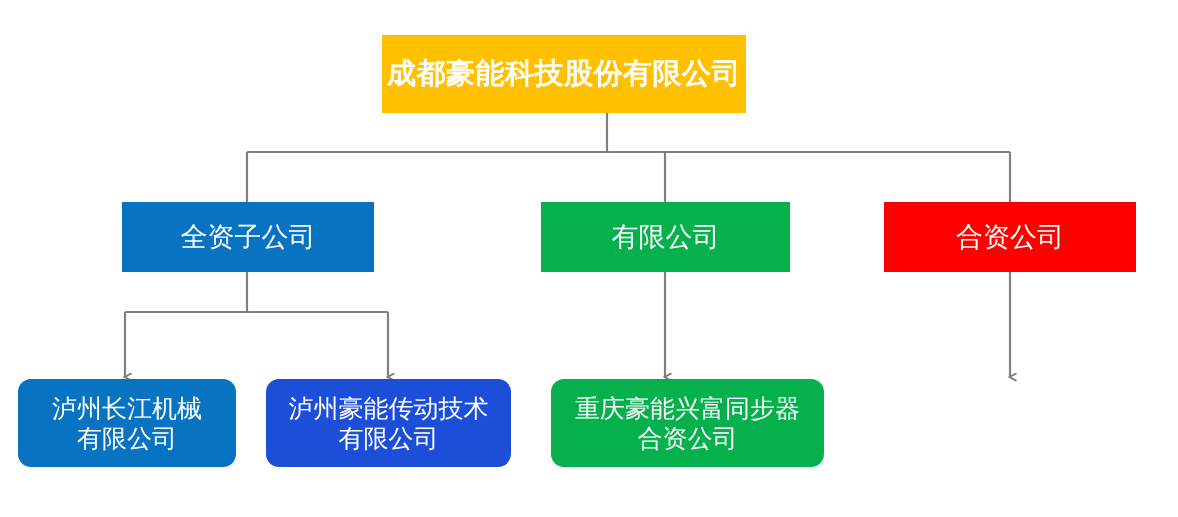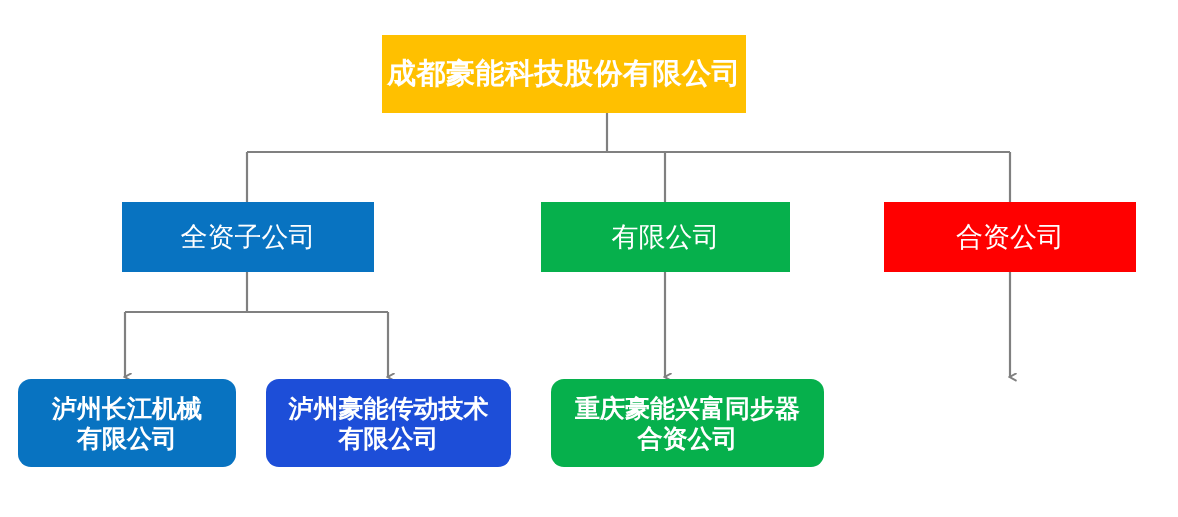--- a/index.html
+++ b/index.html
@@ -68,21 +68,21 @@
   }
   .node-cat-jv {
     left: 884px;
     top: 202px;
     width: 252px;
     background: #FF0000;
   }
   .node-leaf {
     height: 88px;
     font-size: 25px;
-    font-weight: bold;
+    font-weight: normal;
     border-radius: 13px;
     padding: 0 6px;
   }
   .node-leaf-changjiang {
     left: 18px;
     top: 379px;
     width: 218px;
     background: #0873C1;
   }
   .node-leaf-haoneng-trans {

